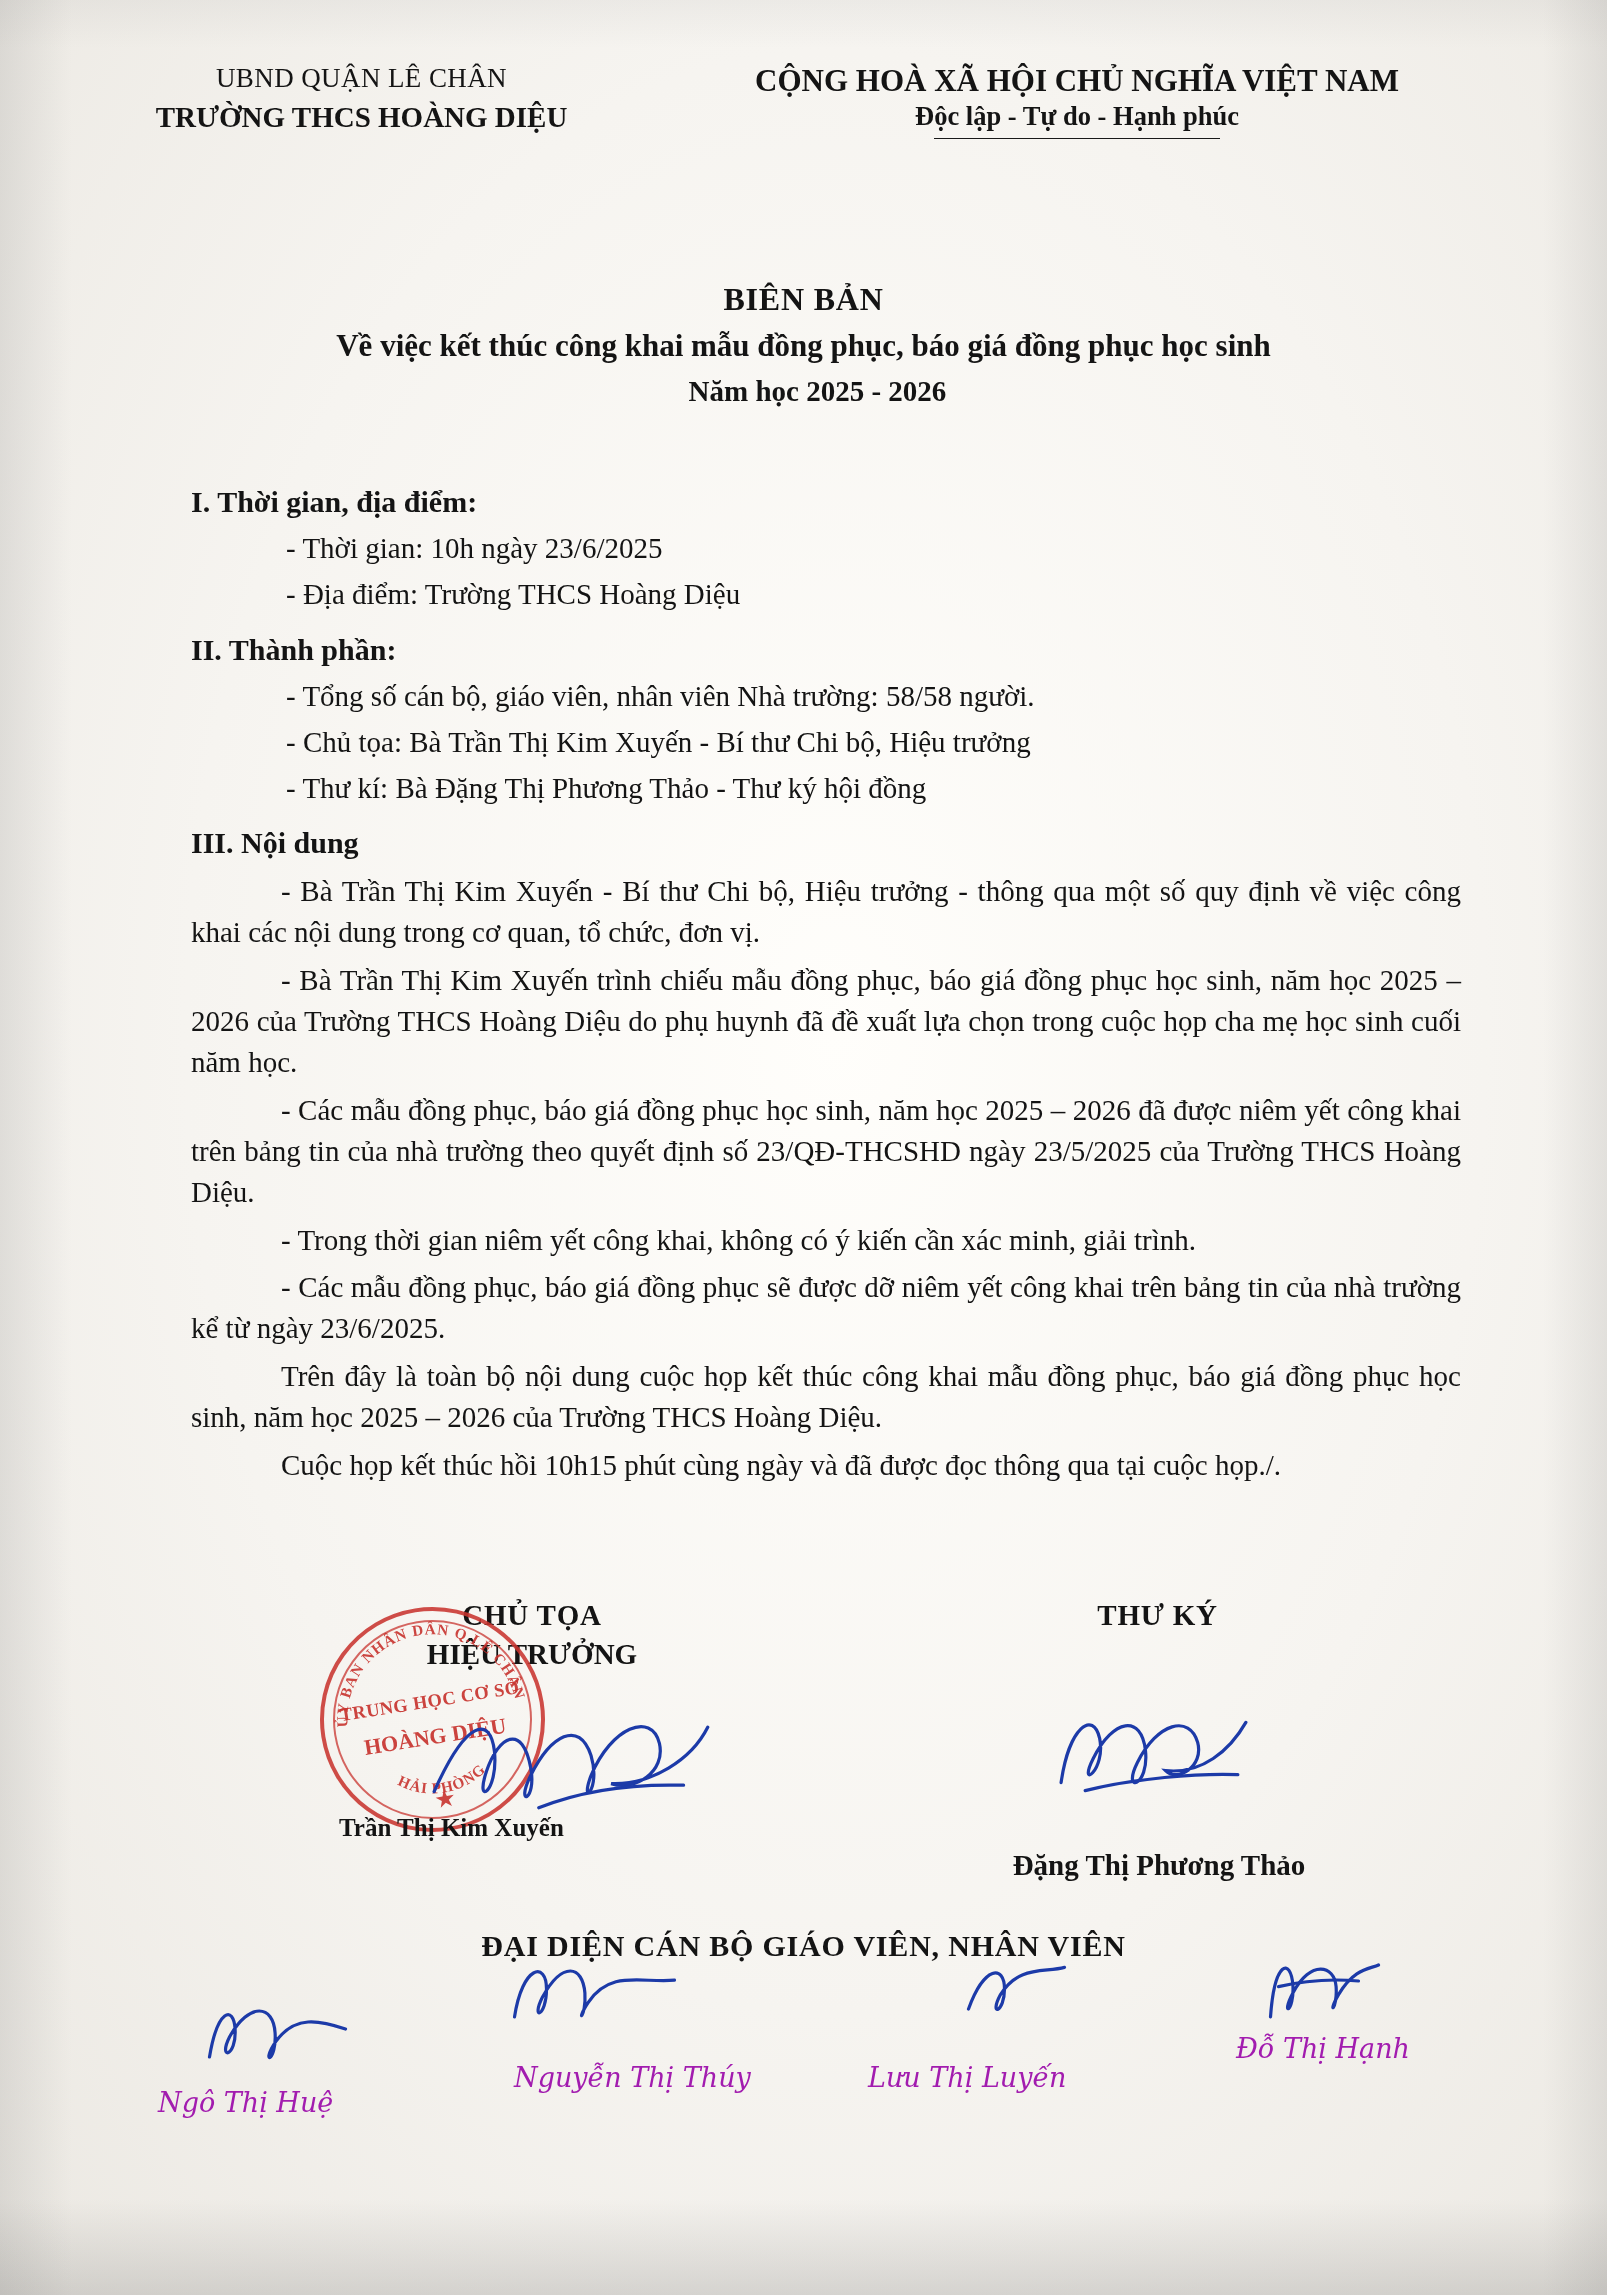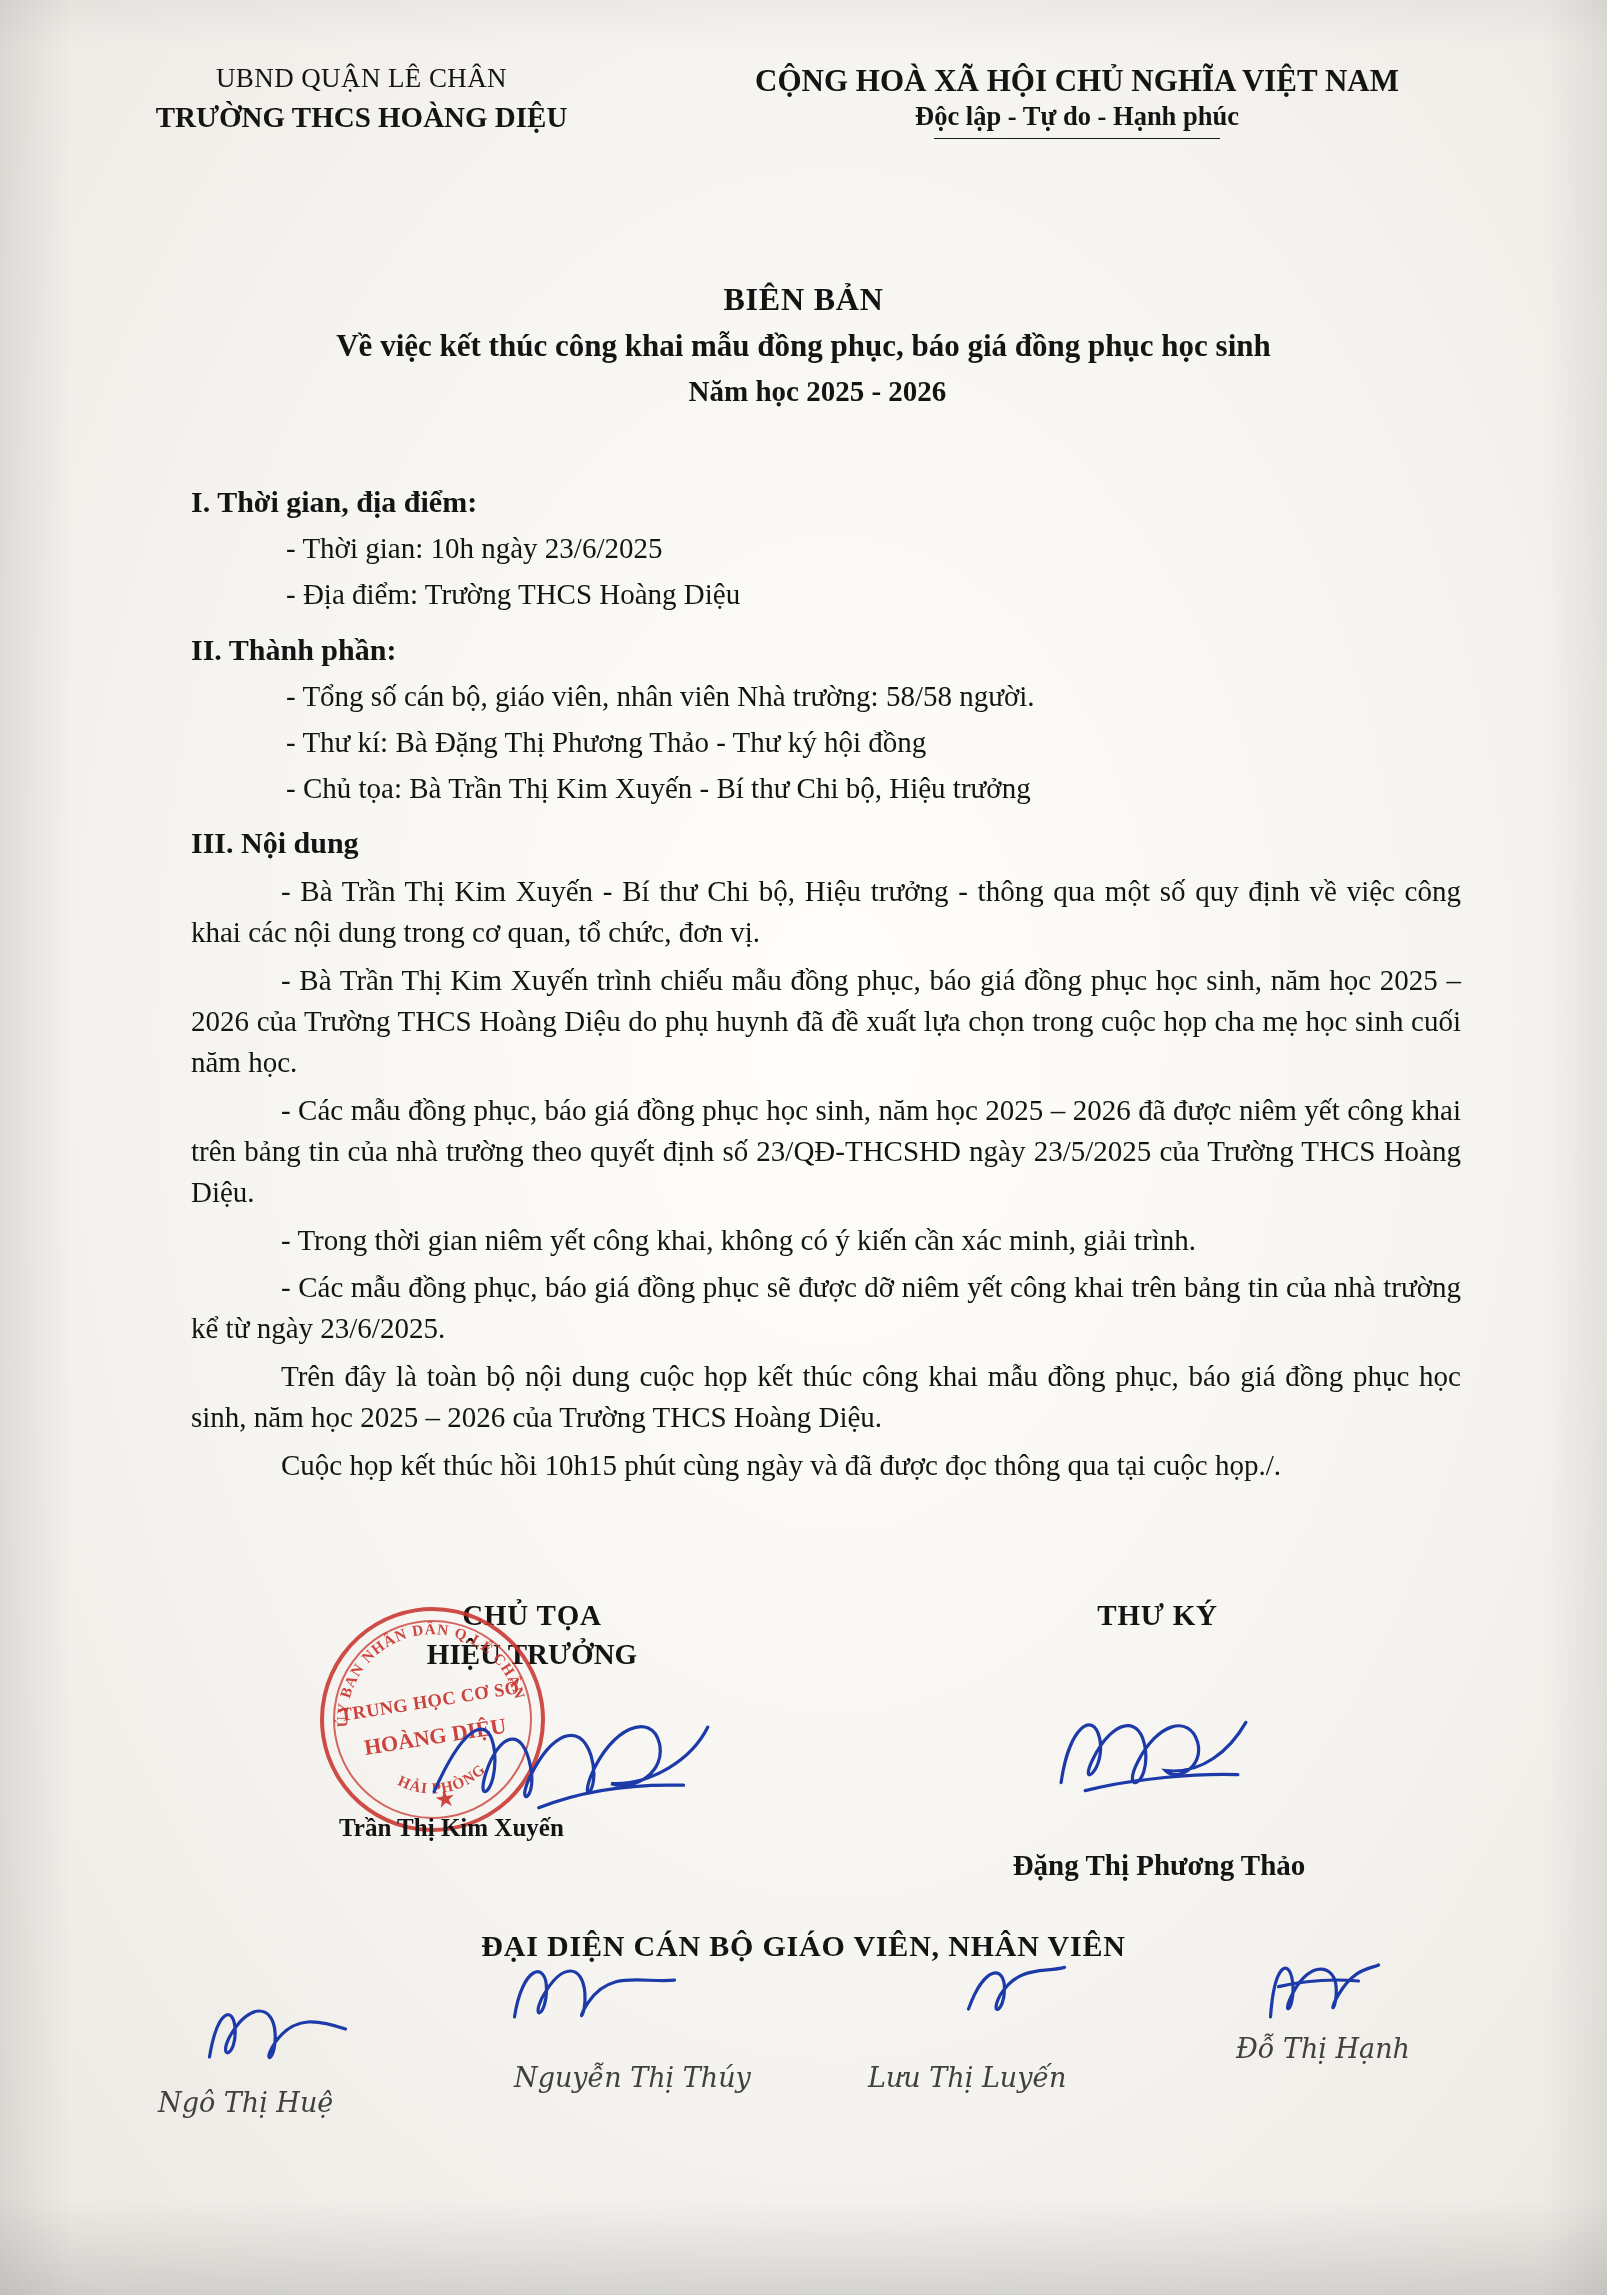--- a/index.html
+++ b/index.html
@@ -287,21 +287,21 @@
     top: 1929px;
     left: 0;
     width: 100%;
     text-align: center;
     font-size: 30px;
     font-weight: bold;
     letter-spacing: 0.8px;
   }
   .hand {
     position: absolute;
-    color: #404040;
+    color: #a21caf;
     font-family: "DejaVu Serif", serif;
     font-style: italic;
     font-size: 27px;
     white-space: nowrap;
   }
 </style>
 </head>
 <body>
 
 <div class="page">
@@ -327,22 +327,22 @@
     </div>
 
     <div class="body-text">
 
       <div class="sec-head">I. Thời gian, địa điểm:</div>
       <div class="dash-line">- Thời gian: 10h ngày 23/6/2025</div>
       <div class="dash-line">- Địa điểm: Trường THCS Hoàng Diệu</div>
 
       <div class="sec-head">II. Thành phần:</div>
       <div class="dash-line">- Tổng số cán bộ, giáo viên, nhân viên Nhà trường: 58/58 người.</div>
+      <div class="dash-line">- Chủ tọa: Bà Trần Thị Kim Xuyến - Bí thư Chi bộ, Hiệu trưởng</div>
       <div class="dash-line">- Thư kí: Bà Đặng Thị Phương Thảo - Thư ký hội đồng</div>
-      <div class="dash-line">- Chủ tọa: Bà Trần Thị Kim Xuyến - Bí thư Chi bộ, Hiệu trưởng</div>
 
       <div class="sec-head">III. Nội dung</div>
       <div class="para">- Bà Trần Thị Kim Xuyến - Bí thư Chi bộ, Hiệu trưởng - thông qua một số quy định về việc công khai các nội dung trong cơ quan, tổ chức, đơn vị.</div>
       <div class="para">- Bà Trần Thị Kim Xuyến trình chiếu mẫu đồng phục, báo giá đồng phục học sinh, năm học 2025 – 2026 của Trường THCS Hoàng Diệu do phụ huynh đã đề xuất lựa chọn trong cuộc họp cha mẹ học sinh cuối năm học.</div>
       <div class="para">- Các mẫu đồng phục, báo giá đồng phục học sinh, năm học 2025 – 2026 đã được niêm yết công khai trên bảng tin của nhà trường theo quyết định số 23/QĐ-THCSHD ngày 23/5/2025 của Trường THCS Hoàng Diệu.</div>
       <div class="para-nohang">- Trong thời gian niêm yết công khai, không có ý kiến cần xác minh, giải trình.</div>
       <div class="para">- Các mẫu đồng phục, báo giá đồng phục sẽ được dỡ niêm yết công khai trên bảng tin của nhà trường kể từ ngày 23/6/2025.</div>
       <div class="para">Trên đây là toàn bộ nội dung cuộc họp kết thúc công khai mẫu đồng phục, báo giá đồng phục học sinh, năm học 2025 – 2026 của Trường THCS Hoàng Diệu.</div>
       <div class="para">Cuộc họp kết thúc hồi 10h15 phút cùng ngày và đã được đọc thông qua tại cuộc họp./.</div>
     </div>

